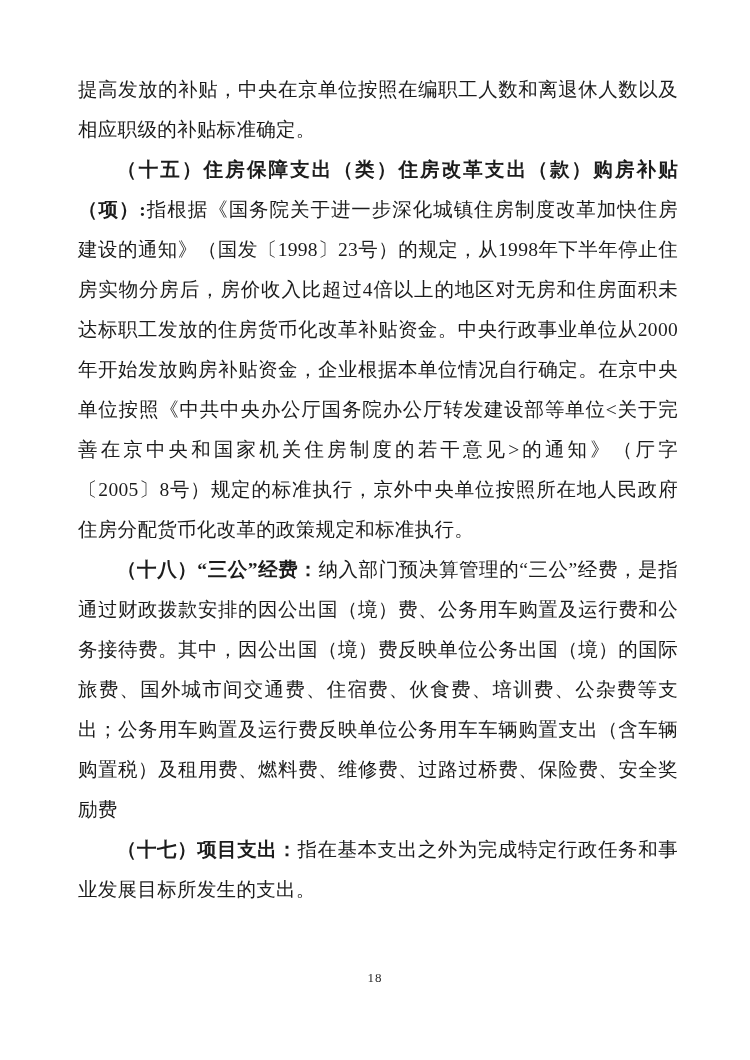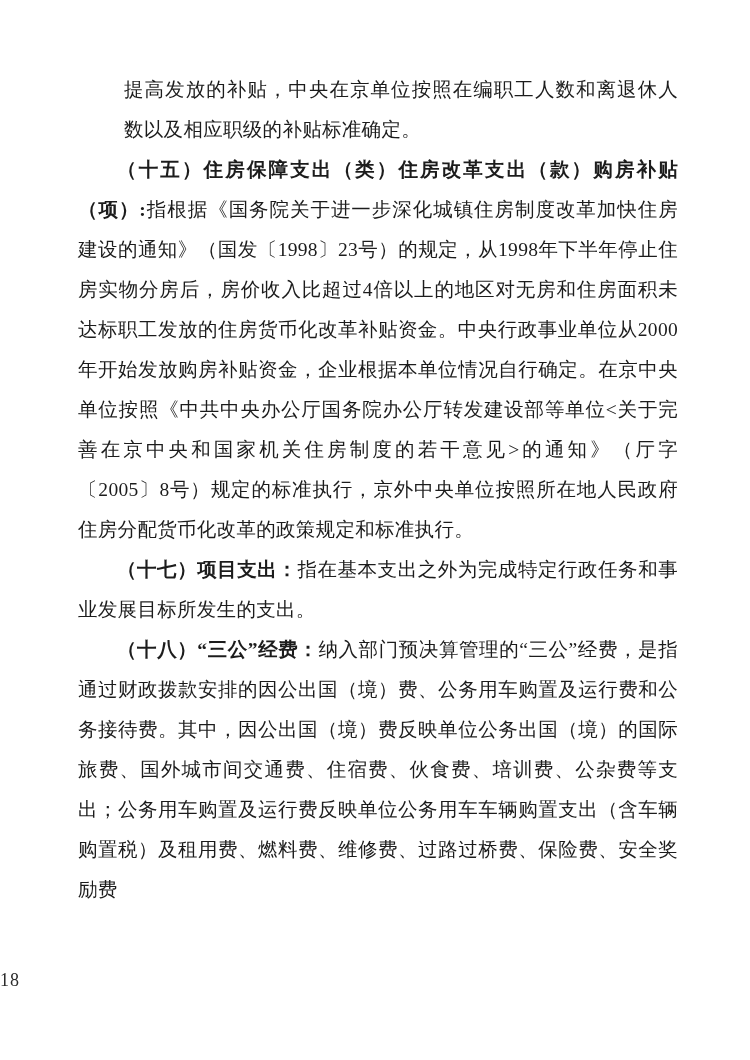--- a/index.html
+++ b/index.html
@@ -28,48 +28,48 @@
     letter-spacing: 0.3px;
   }
   .doc-body p {
     margin: 0;
     padding: 0;
     text-align: justify;
     text-indent: 2em;
   }
   .doc-body p.no-indent {
     text-indent: 0;
-    margin-left: 46px;
   }
   .para-label {
     font-weight: bold;
   }
   .footer {
     position: absolute;
     top: 970px;
     left: 0;
     width: 750px;
-    font-size: 18px;
+    text-align: center;
+    font-size: 13px;
     color: #2a2a2a;
     letter-spacing: 1px;
   }
 </style>
 </head>
 <body>
 
 <div class="page">
 
   <div class="doc-body">
 
     <p class="no-indent"><span class="para-label"></span><span>提高发放的补贴，中央在京单位按照在编职工人数和离退休人数以及相应职级的补贴标准确定。</span></p>
 
     <p><span class="para-label">（十五）住房保障支出（类）住房改革支出（款）购房补贴（项）:</span><span>指根据《国务院关于进一步深化城镇住房制度改革加快住房建设的通知》（国发〔1998〕23号）的规定，从1998年下半年停止住房实物分房后，房价收入比超过4倍以上的地区对无房和住房面积未达标职工发放的住房货币化改革补贴资金。中央行政事业单位从2000年开始发放购房补贴资金，企业根据本单位情况自行确定。在京中央单位按照《中共中央办公厅国务院办公厅转发建设部等单位&lt;关于完善在京中央和国家机关住房制度的若干意见&gt;的通知》（厅字〔2005〕8号）规定的标准执行，京外中央单位按照所在地人民政府住房分配货币化改革的政策规定和标准执行。</span></p>
 
 
+    <p><span class="para-label">（十八）“三公”经费：</span><span>纳入部门预决算管理的“三公”经费，是指通过财政拨款安排的因公出国（境）费、公务用车购置及运行费和公务接待费。其中，因公出国（境）费反映单位公务出国（境）的国际旅费、国外城市间交通费、住宿费、伙食费、培训费、公杂费等支出；公务用车购置及运行费反映单位公务用车车辆购置支出（含车辆购置税）及租用费、燃料费、维修费、过路过桥费、保险费、安全奖励费</span></p>
+
     <p><span class="para-label">（十七）项目支出：</span><span>指在基本支出之外为完成特定行政任务和事业发展目标所发生的支出。</span></p>
-
-    <p><span class="para-label">（十八）“三公”经费：</span><span>纳入部门预决算管理的“三公”经费，是指通过财政拨款安排的因公出国（境）费、公务用车购置及运行费和公务接待费。其中，因公出国（境）费反映单位公务出国（境）的国际旅费、国外城市间交通费、住宿费、伙食费、培训费、公杂费等支出；公务用车购置及运行费反映单位公务用车车辆购置支出（含车辆购置税）及租用费、燃料费、维修费、过路过桥费、保险费、安全奖励费</span></p>
 
   </div>
 
   <div class="footer">18</div>
 
 </div>
 
 </body></html>

